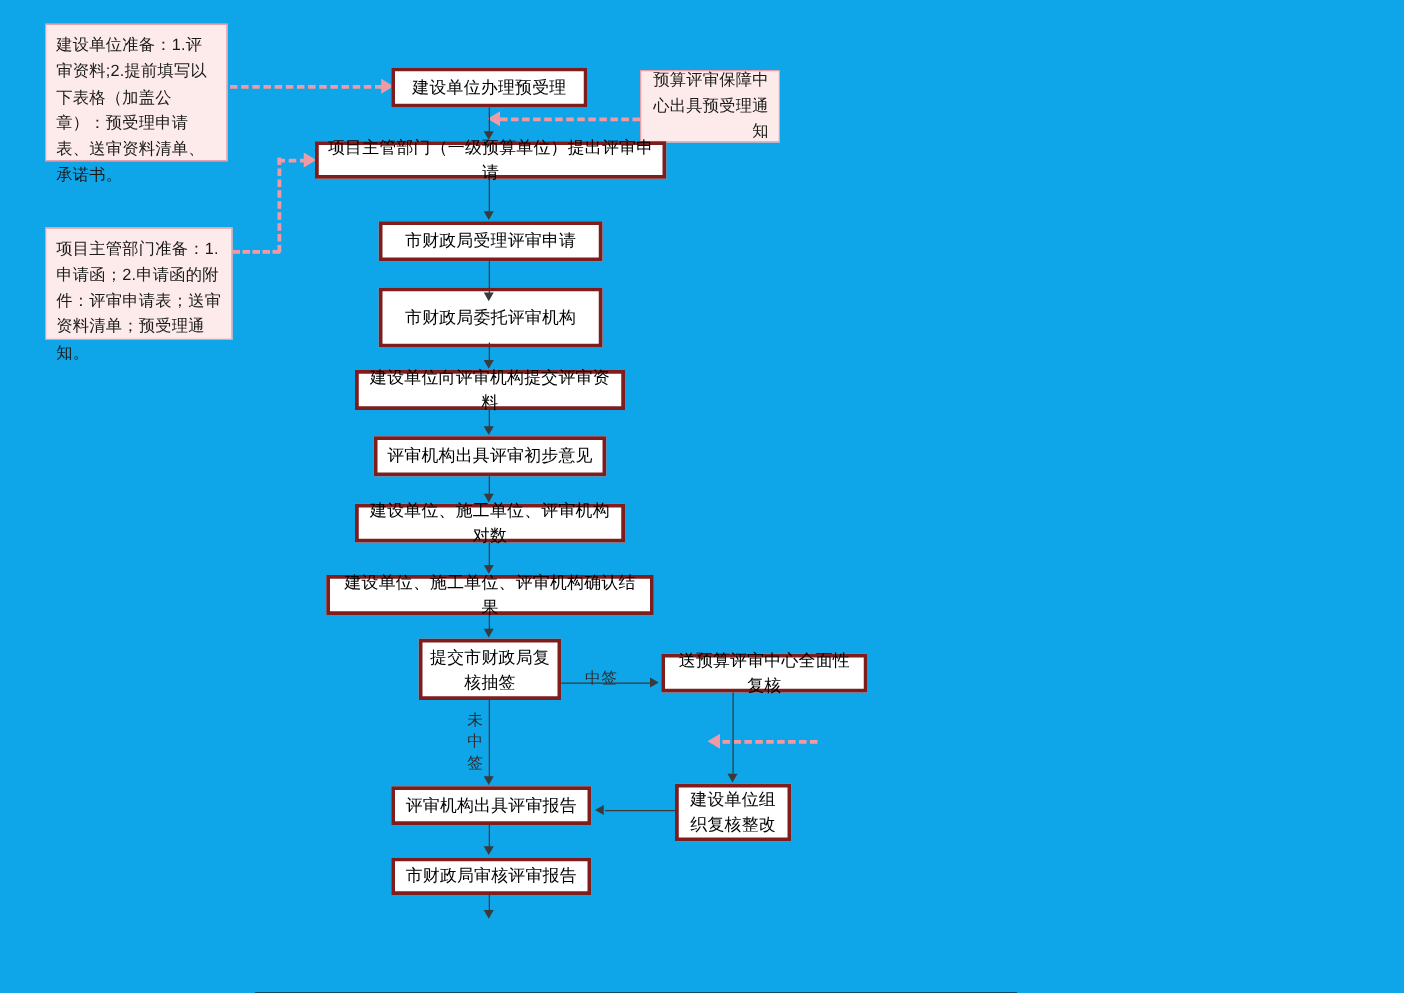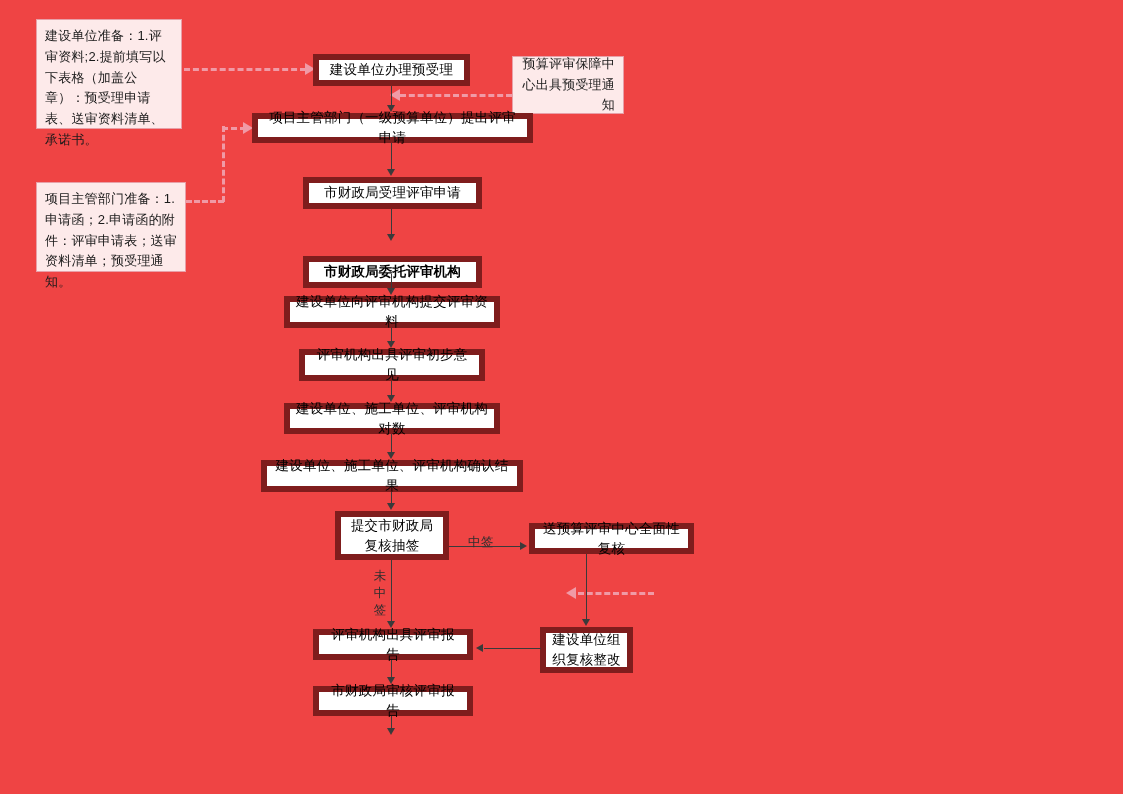--- a/index.html
+++ b/index.html
@@ -4,31 +4,31 @@
 <style>
   html, body {
     margin: 0;
     padding: 0;
     background: #000000;
   }
   #canvas {
     position: relative;
     width: 1123px;
     height: 794px;
-    background: #ef4444;
+    background: #0ea5e9;
     overflow: hidden;
     font-family: "Liberation Sans", "DejaVu Sans", sans-serif;
   }
 
   
   .pbox {
     position: absolute;
     box-sizing: border-box;
     background: #ffffff;
-    border: 6px solid #7f1d1d;
+    border: 3px solid #7f1d1d;
     color: #000000;
     font-size: 13.5px;
     line-height: 1.45;
     display: flex;
     align-items: center;
     justify-content: center;
     text-align: center;
     letter-spacing: 0.2px;
     padding: 2px 6px;
   }
@@ -152,21 +152,21 @@
 
   <div class="dash-h" style="left:578px; top:592px; width:76px;"></div>
   <div class="parrow-left" style="left:566px; top:587px;"></div>
 
   <div class="pbox" style="left:313px; top:54px; width:157px; height:32px;">建设单位办理预受理</div>
 
   <div class="pbox" style="left:252px; top:113px; width:281px; height:30px;">项目主管部门（一级预算单位）提出评审申请</div>
 
   <div class="pbox" style="left:303px; top:177px; width:179px; height:32px;">市财政局受理评审申请</div>
 
-  <div class="pbox" style="left:303px; top:256px; width:179px; height:32px;font-weight:bold;">市财政局委托评审机构</div>
+  <div class="pbox" style="left:303px; top:230px; width:179px; height:48px;">市财政局委托评审机构</div>
 
   <div class="pbox" style="left:284px; top:296px; width:216px; height:32px;">建设单位向评审机构提交评审资料</div>
 
   <div class="pbox" style="left:299px; top:349px; width:186px; height:32px;">评审机构出具评审初步意见</div>
 
   <div class="pbox" style="left:284px; top:403px; width:216px; height:31px;">建设单位、施工单位、评审机构对数</div>
 
   <div class="pbox" style="left:261px; top:460px; width:262px; height:32px;">建设单位、施工单位、评审机构确认结果</div>
 
   <div class="pbox" style="left:335px; top:511px; width:114px; height:49px;">提交市财政局复核抽签</div>

